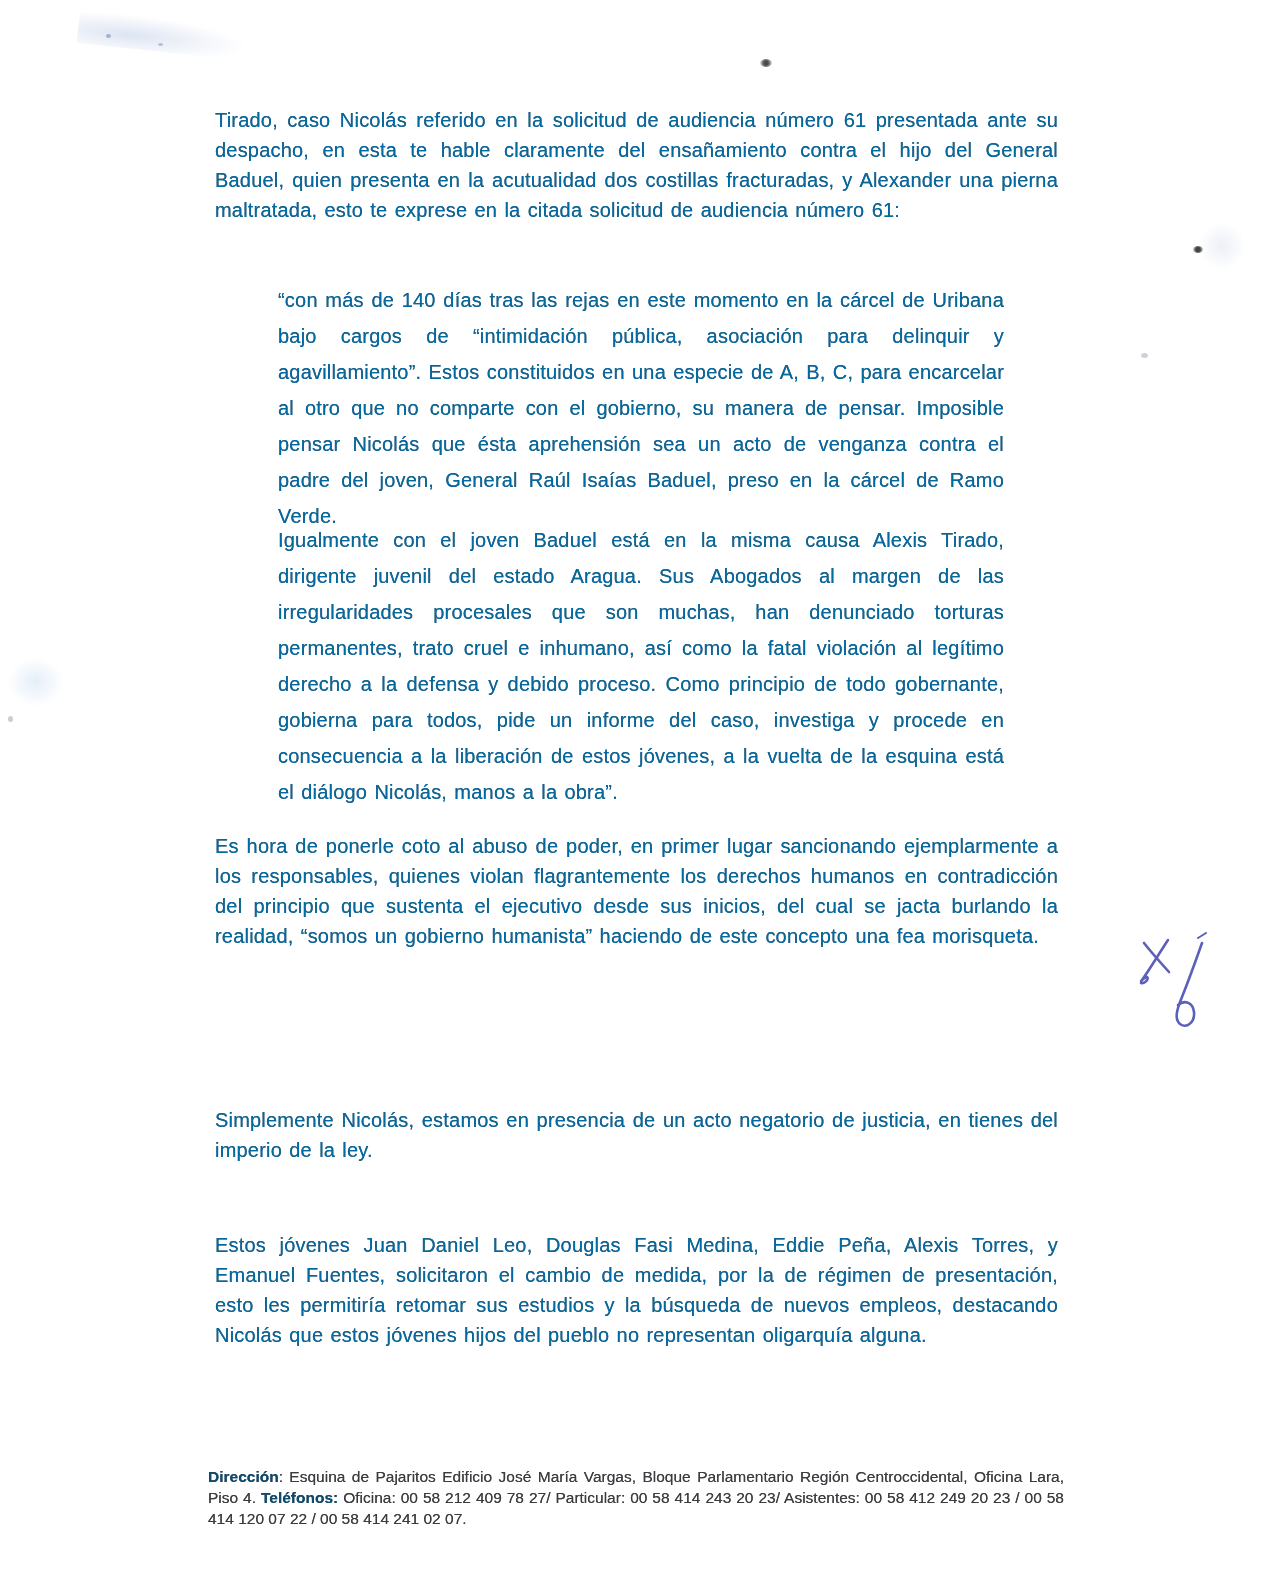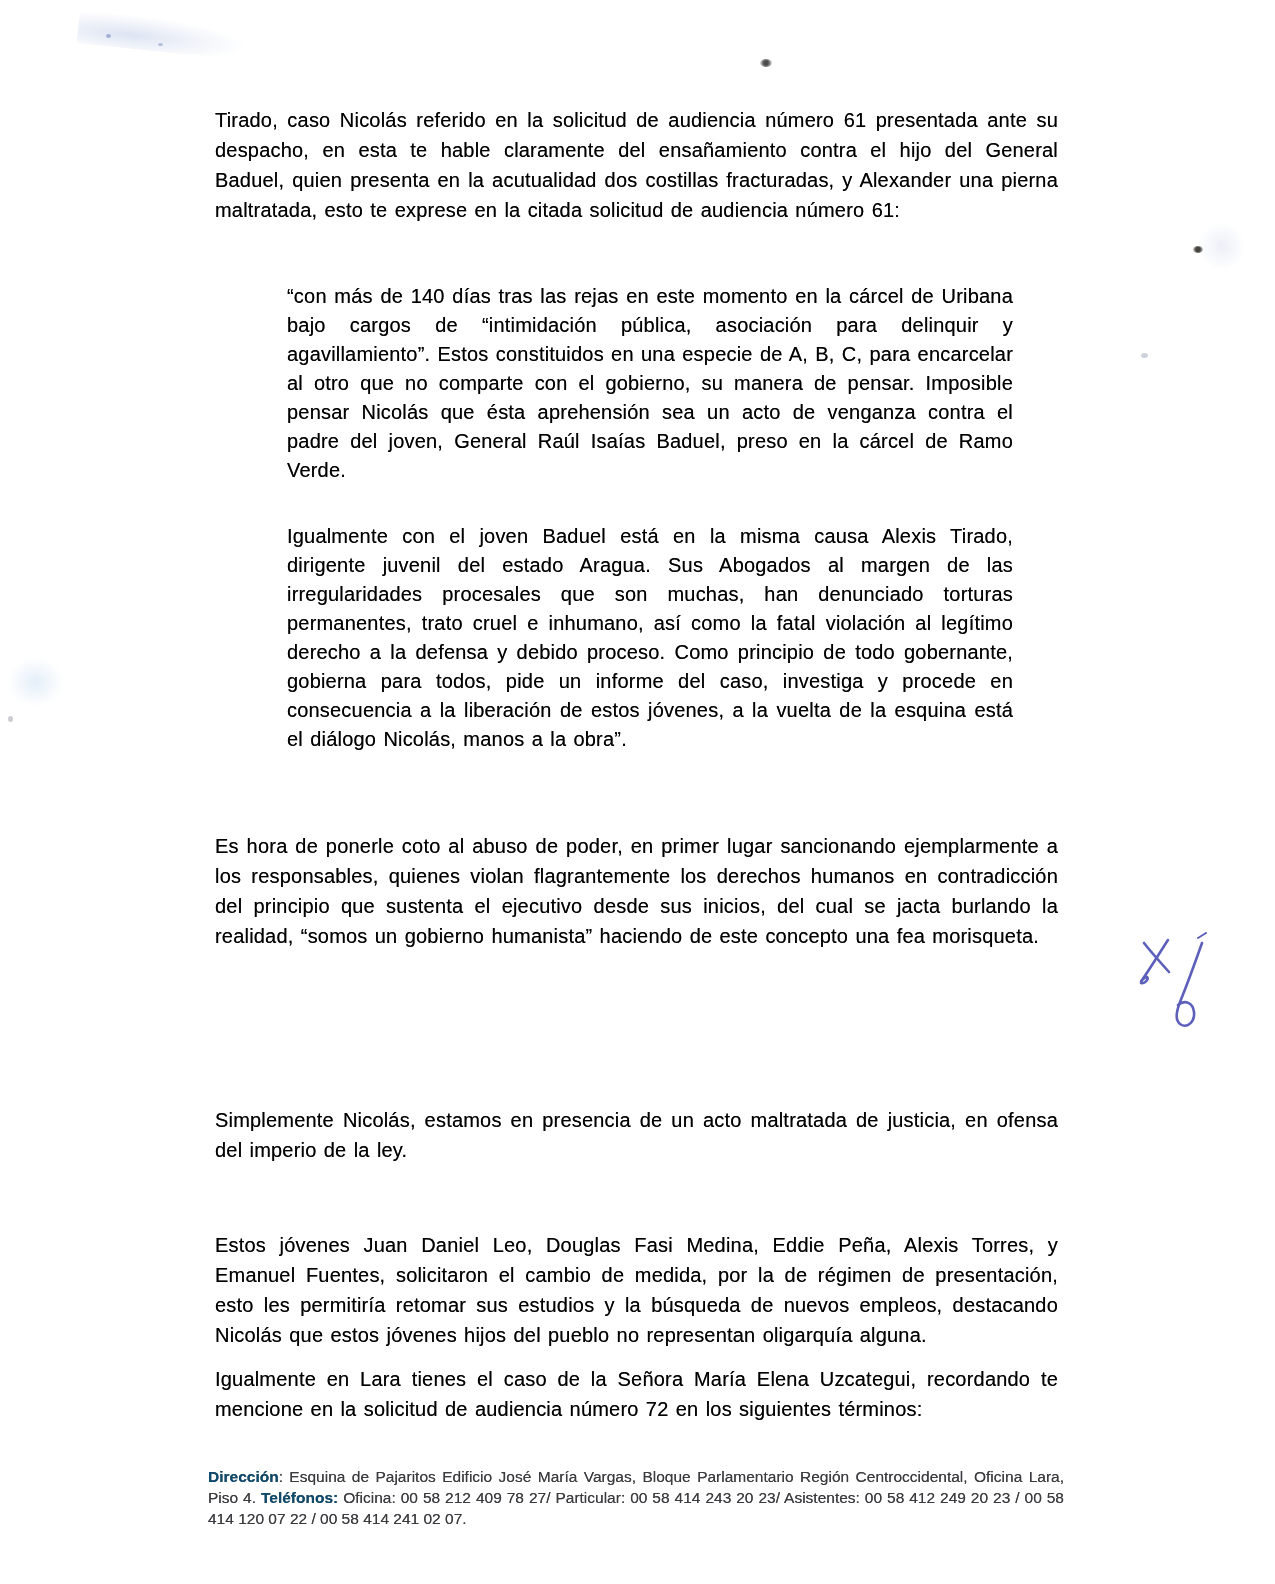--- a/index.html
+++ b/index.html
@@ -13,25 +13,25 @@
     color: #45454a;
   }
   .para {
     position: absolute;
     margin: 0;
     font-size: 20px;
     line-height: 30px;
     letter-spacing: 0.2px;
     word-spacing: 1.5px;
     text-align: justify;
-    color: #000000;
+    color: #0369a1;
     text-shadow: 0 0 0.5px rgba(70,70,78,0.85);
   }
   .para.body  { left: 215px; width: 843px; }
-  .para.quote { left: 287px; width: 726px; line-height: 29px; }
+  .para.quote { left: 278px; width: 726px; line-height: 36px; }
   .footer {
     position: absolute;
     left: 208px; top: 1466px; width: 856px;
     font-size: 15.5px;
     line-height: 21px;
     text-align: justify;
     color: #3c3c40;
     text-shadow: 0 0 0.4px rgba(60,60,64,0.8);
   }
   .footer .b { font-weight: 700; color: #0c4a6e; }
@@ -55,23 +55,22 @@
               background: radial-gradient(ellipse, rgba(150,168,210,0.18), transparent 70%);"></div>
   <div class="artifact speck" style="left:1141px; top:353px; width:7px; height:5px; background: rgba(130,140,165,0.4);"></div>
   <div class="artifact" style="left:8px; top:658px; width:55px; height:48px;
               background: radial-gradient(ellipse, rgba(195,218,240,0.45), transparent 72%);"></div>
   <div class="artifact speck" style="left:8px; top:716px; width:5px; height:6px; background: rgba(140,145,155,0.45);"></div>
 
   <p class="para body" style="top:105px;">Tirado, caso Nicolás referido en la solicitud de audiencia número 61 presentada ante su despacho, en esta te hable claramente del ensañamiento contra el hijo del General Baduel, quien presenta en la acutualidad dos costillas fracturadas, y Alexander una pierna maltratada, esto te exprese en la citada solicitud de audiencia número 61:</p>
   <p class="para quote" style="top:282px;">“con más de 140 días tras las rejas en este momento en la cárcel de Uribana bajo cargos de “intimidación pública, asociación para delinquir y agavillamiento”. Estos constituidos en una especie de A, B, C, para encarcelar  al otro que no comparte con el gobierno, su manera de pensar. Imposible pensar Nicolás que ésta aprehensión sea un acto de venganza contra el padre del joven, General Raúl Isaías Baduel, preso en la cárcel de Ramo Verde.</p>
   <p class="para quote" style="top:522px;">Igualmente con el joven Baduel está en la misma causa Alexis Tirado, dirigente juvenil del estado Aragua. Sus Abogados al margen de las irregularidades procesales que son muchas, han denunciado torturas permanentes, trato cruel e inhumano, así como la fatal violación  al legítimo derecho a la defensa y  debido proceso. Como principio de todo gobernante, gobierna para todos, pide un informe del caso, investiga y procede en consecuencia a la liberación de estos jóvenes, a la vuelta de la esquina está el diálogo Nicolás, manos a la obra”.</p>
   <p class="para body" style="top:831px;">Es hora de ponerle coto al abuso de poder, en primer lugar sancionando ejemplarmente  a los responsables, quienes violan flagrantemente los derechos humanos en contradicción del principio que sustenta el ejecutivo desde sus inicios, del cual se jacta burlando la realidad, “somos un gobierno humanista” haciendo de este concepto una fea morisqueta.</p>
-  <p class="para body" style="top:1105px;">Simplemente Nicolás, estamos en presencia de un acto maltratada de justicia, en ofensa del imperio de la ley.</p>
+  <p class="para body" style="top:1105px;">Simplemente Nicolás, estamos en presencia de un acto negatorio de justicia, en tienes del imperio de la ley.</p>
   <p class="para body" style="top:1230px;">Estos jóvenes Juan Daniel Leo, Douglas Fasi Medina, Eddie Peña, Alexis Torres, y Emanuel Fuentes, solicitaron el cambio de medida, por la de régimen de presentación, esto les permitiría retomar sus estudios y la búsqueda de nuevos empleos, destacando Nicolás que estos jóvenes hijos del pueblo no representan oligarquía alguna.</p>
-  <p class="para body" style="top:1364px;">Igualmente en Lara tienes el caso de la Señora María Elena Uzcategui, recordando te mencione en la solicitud de audiencia número 72 en los siguientes términos:</p>
 
   <svg class="hand-svg" style="left:1098px; top:903px;" width="145" height="150" viewBox="0 0 145 150" fill="none" stroke="#5053b6" stroke-width="2.6" stroke-linecap="round" opacity="0.92">
     <path d="M46 40 C 53 49, 62 59, 71 69"></path>
     <path d="M70 37 C 62 49, 52 66, 44 77 C 41 81, 46 74, 49 74 C 51 76, 47 81, 43 80"></path>
     <path d="M104 40 C 98 57, 90 79, 84 94 C 79 106, 76 116, 82 121 C 89 126, 97 119, 96 109 C 95 100, 87 96, 80 102"></path>
     <path d="M100 35 L 108 30" stroke-width="2"></path>
   </svg>
 
   <div class="footer"><span class="b">Dirección</span><span>: Esquina de Pajaritos Edificio José María Vargas, Bloque Parlamentario Región Centroccidental, Oficina Lara, Piso 4. </span><span class="b">Teléfonos:</span><span> Oficina: 00 58 212 409 78 27/ Particular: 00 58 414 243 20 23/  Asistentes: 00 58 412 249 20 23  / 00 58 414 120 07 22 / 00 58 414 241 02 07.</span></div>
 

